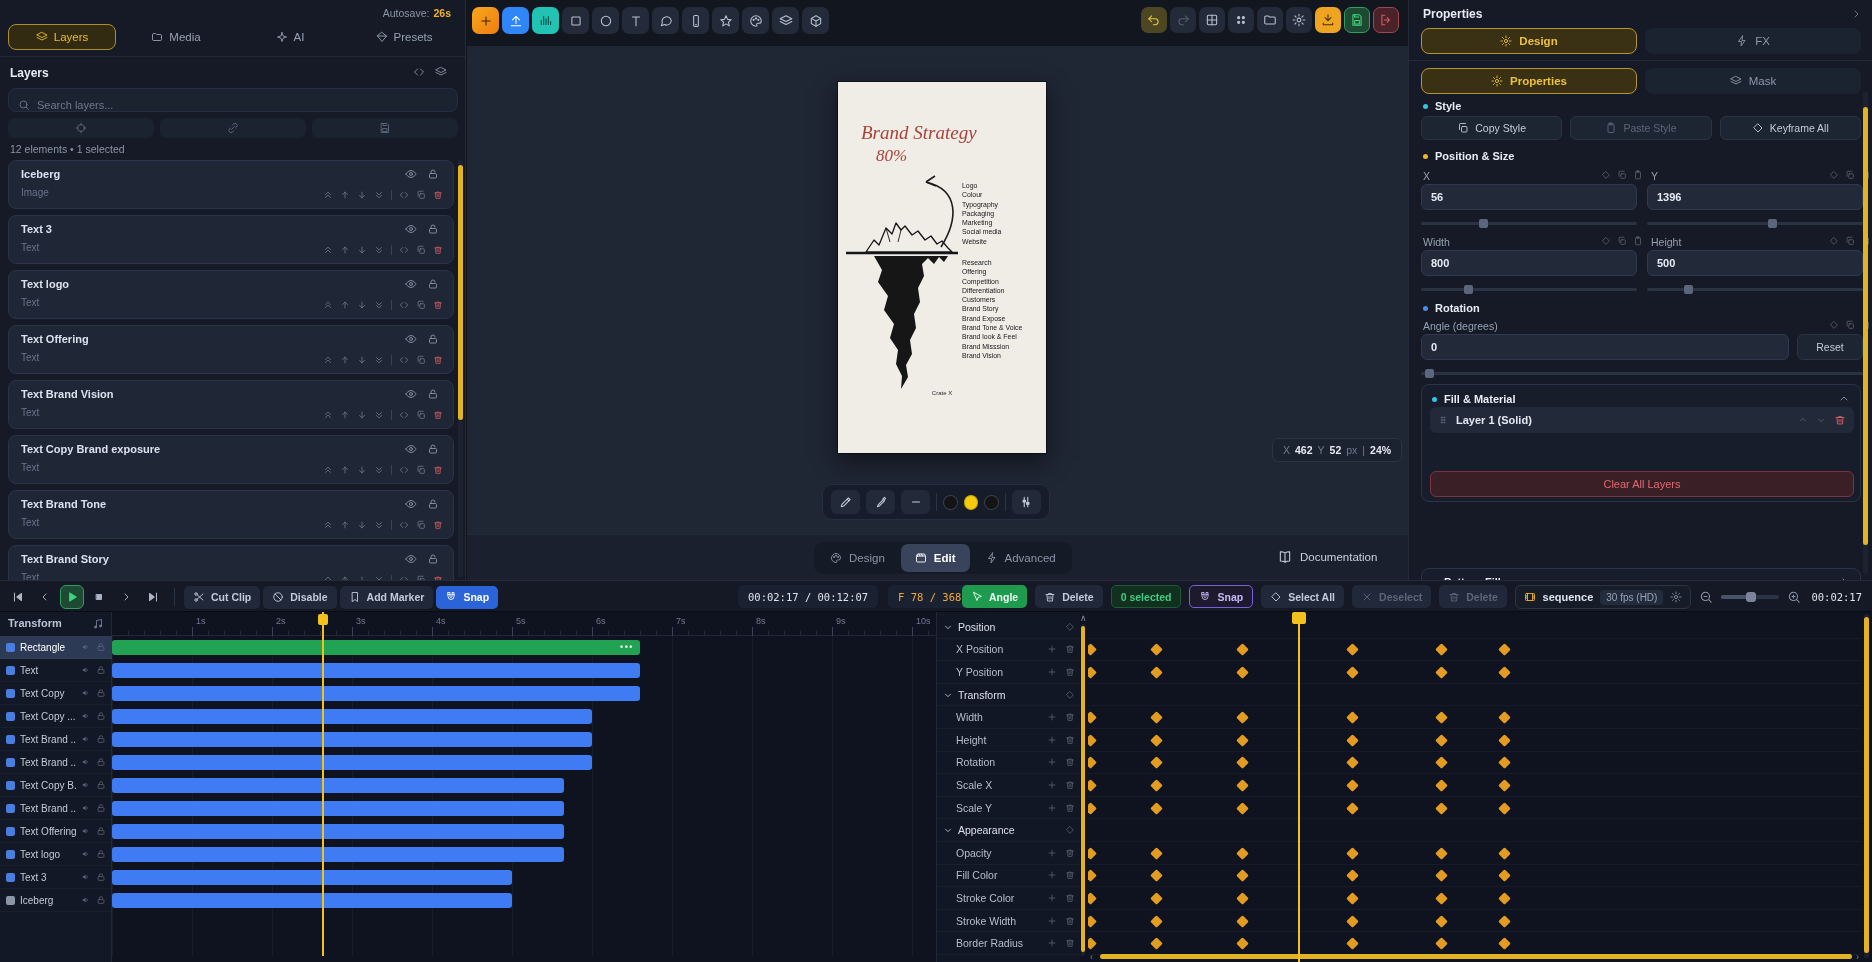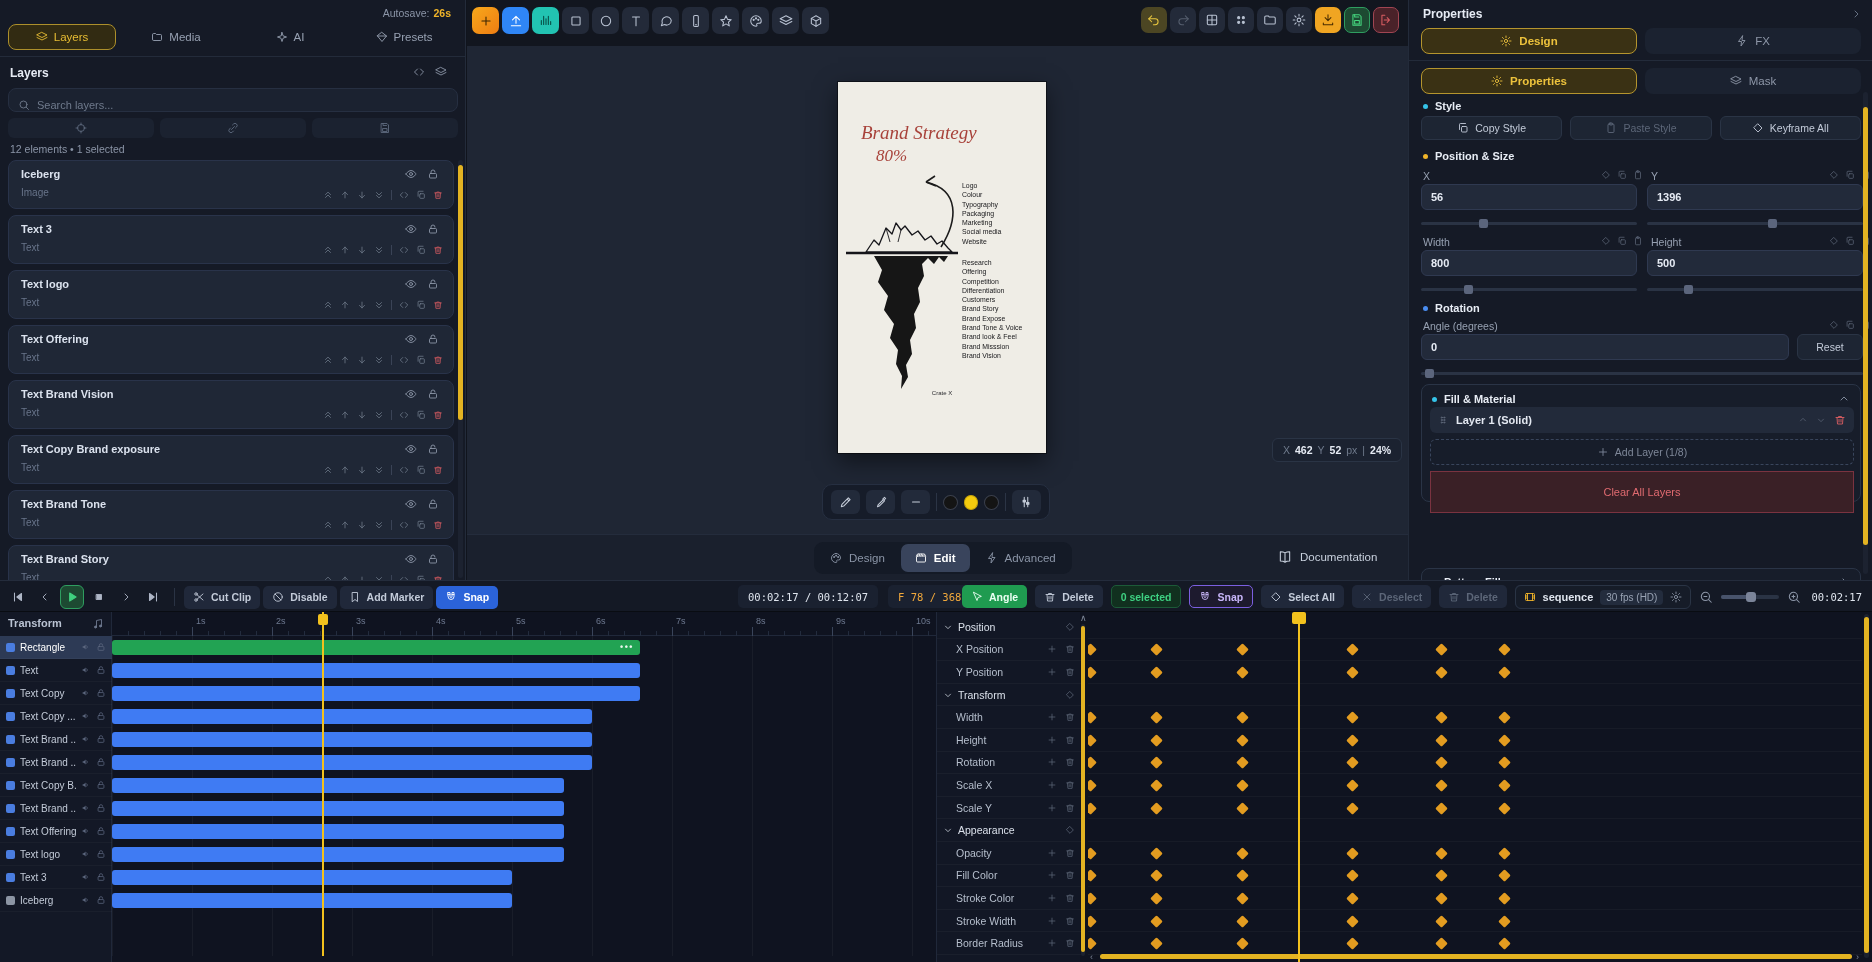--- a/index.html
+++ b/index.html
@@ -82,21 +82,21 @@
 .rbtn{flex:1;height:24px;background:#1d2533;border:1px solid #2a3445;border-radius:6px;color:#c3cbd9;font-size:10.5px;display:flex;align-items:center;justify-content:center;gap:6px;cursor:pointer}
 .rbtn.dim{color:#5c6678}
 .flabel{position:absolute;font-size:10.5px;color:#97a1b2}
 .mini-ics{position:absolute;display:flex;gap:6px;color:#5c6678}
 .ip{position:absolute;height:26px;background:#222a3a;border:1px solid #2f3950;border-radius:6px;color:#e6ebf4;font-size:11px;display:flex;align-items:center;padding:0 9px;font-weight:bold}
 .sl{position:absolute;height:3px;background:#2a3344;border-radius:2px}
 .sl b{position:absolute;top:-3px;width:9px;height:9px;border-radius:2px;background:#5b657c}
 .secbox{position:absolute;left:12px;width:440px;border:1px solid #2a3446;border-radius:8px;background:#171d2a}
 .layer-row{position:absolute;left:8px;top:22px;width:424px;height:26px;background:#222a3a;border-radius:6px;display:flex;align-items:center;gap:8px;padding:0 8px}
 .dashed{position:absolute;left:8px;width:424px;height:26px;border:1px dashed #39455c;border-radius:6px;display:flex;align-items:center;justify-content:center;gap:6px;color:#7e8798;font-size:10.5px;cursor:pointer}
-.clearbtn{position:absolute;left:8px;width:424px;height:42px;background:#3a2026;border:1px solid #7a3340;border-radius:0;display:flex;align-items:center;justify-content:center;color:#e06a70;font-size:11px;cursor:pointer}
+.clearbtn{position:absolute;left:8px;width:424px;height:26px;background:#3a2026;border:1px solid #7a3340;border-radius:6px;display:flex;align-items:center;justify-content:center;color:#e06a70;font-size:11px;cursor:pointer}
 
 .pb-left{position:absolute;left:6px;top:4px;display:flex;gap:3px;align-items:center}
 .tp{width:24px;height:24px;border-radius:6px;display:flex;align-items:center;justify-content:center;color:#aeb6c6;cursor:pointer}
 .tp.play{background:#1d4a32;border:1px solid #2f9e60;color:#3fd37f}
 .pbsep{width:1px;height:18px;background:#2a3344;margin:0 6px}
 .pbtn{height:23px;padding:0 9px;border-radius:5px;background:#20283a;color:#c3cbd9;display:inline-flex;align-items:center;gap:6px;font-size:10.5px;font-weight:bold;cursor:pointer}
 .pbtn.blue-solid{background:#2b63d9;color:#fff}
 .pbtn.green-solid{background:#1f9b50;color:#eafff2}
 .pbtn.badge-green{background:#11301f;color:#3ed082;border:1px solid #1c5a38}
 .pbtn.purple-line{background:#1d1a2e;border:1px solid #7b5fe0;color:#c7b5f8}
@@ -1241,28 +1241,20 @@
         <span class="ic ic10" style="color:#5c6678">
             <svg viewBox="0 0 24 24" fill="none" stroke="currentColor" stroke-width="1.8" stroke-linecap="round" stroke-linejoin="round">
               <path d="M6 10l6 6 6-6"></path>
             </svg>
           </span>
         <span class="ic ic12 red">
             <svg viewBox="0 0 24 24" fill="none" stroke="currentColor" stroke-width="1.8" stroke-linecap="round" stroke-linejoin="round">
               <path d="M4 7h16M9 7V5h6v2M6 7l1 13h10l1-13M10 11v5M14 11v5"></path>
             </svg>
           </span>
-      </div>
-      <div class="dashed" style="top:54px">
-        <span class="ic ic12">
-            <svg viewBox="0 0 24 24" fill="none" stroke="currentColor" stroke-width="1.8" stroke-linecap="round" stroke-linejoin="round">
-              <path d="M12 5v14M5 12h14"></path>
-            </svg>
-          </span>
-        <span>Add Layer (1/8)</span>
       </div>
       <div class="clearbtn" style="top:86px">
         <span>Clear All Layers</span>
       </div>
     </div>
 
     <div class="secbox" style="top:568px;height:20px">
       <div class="shead abs" style="left:10px;top:7px">
         <span class="dot" style="background:#4a8df0"></span>
         <span>Pattern Fill</span>

